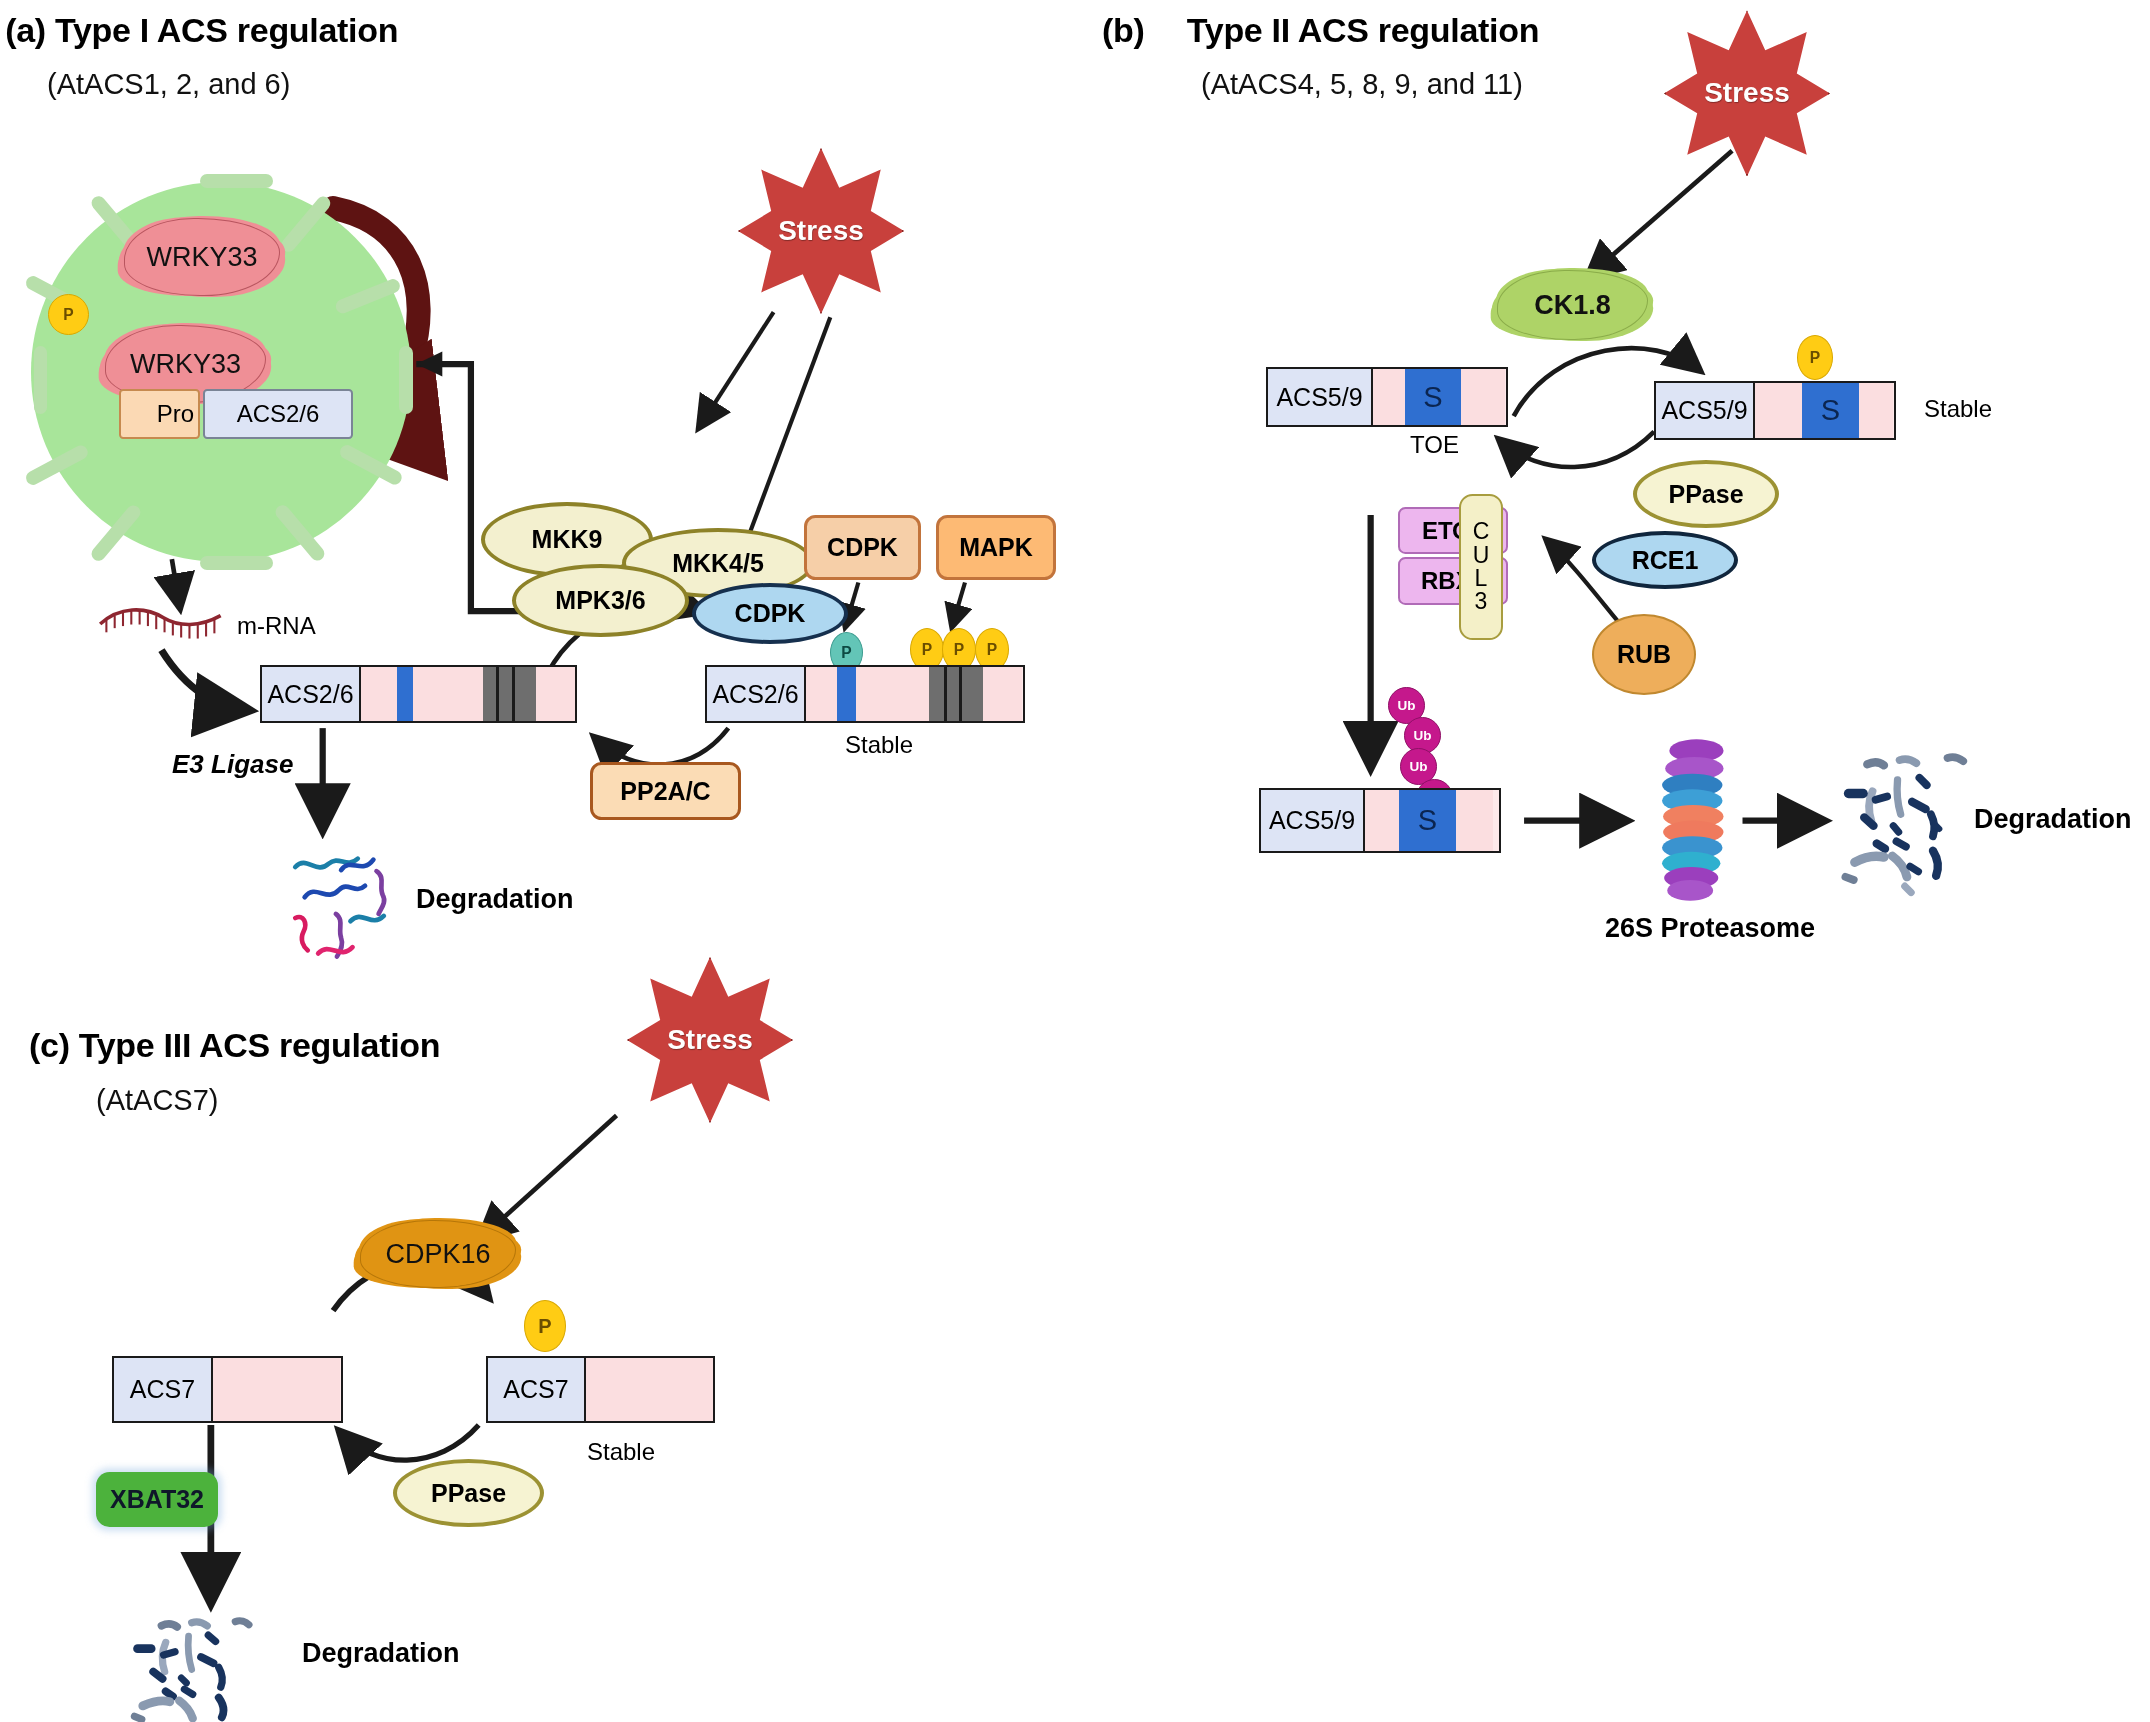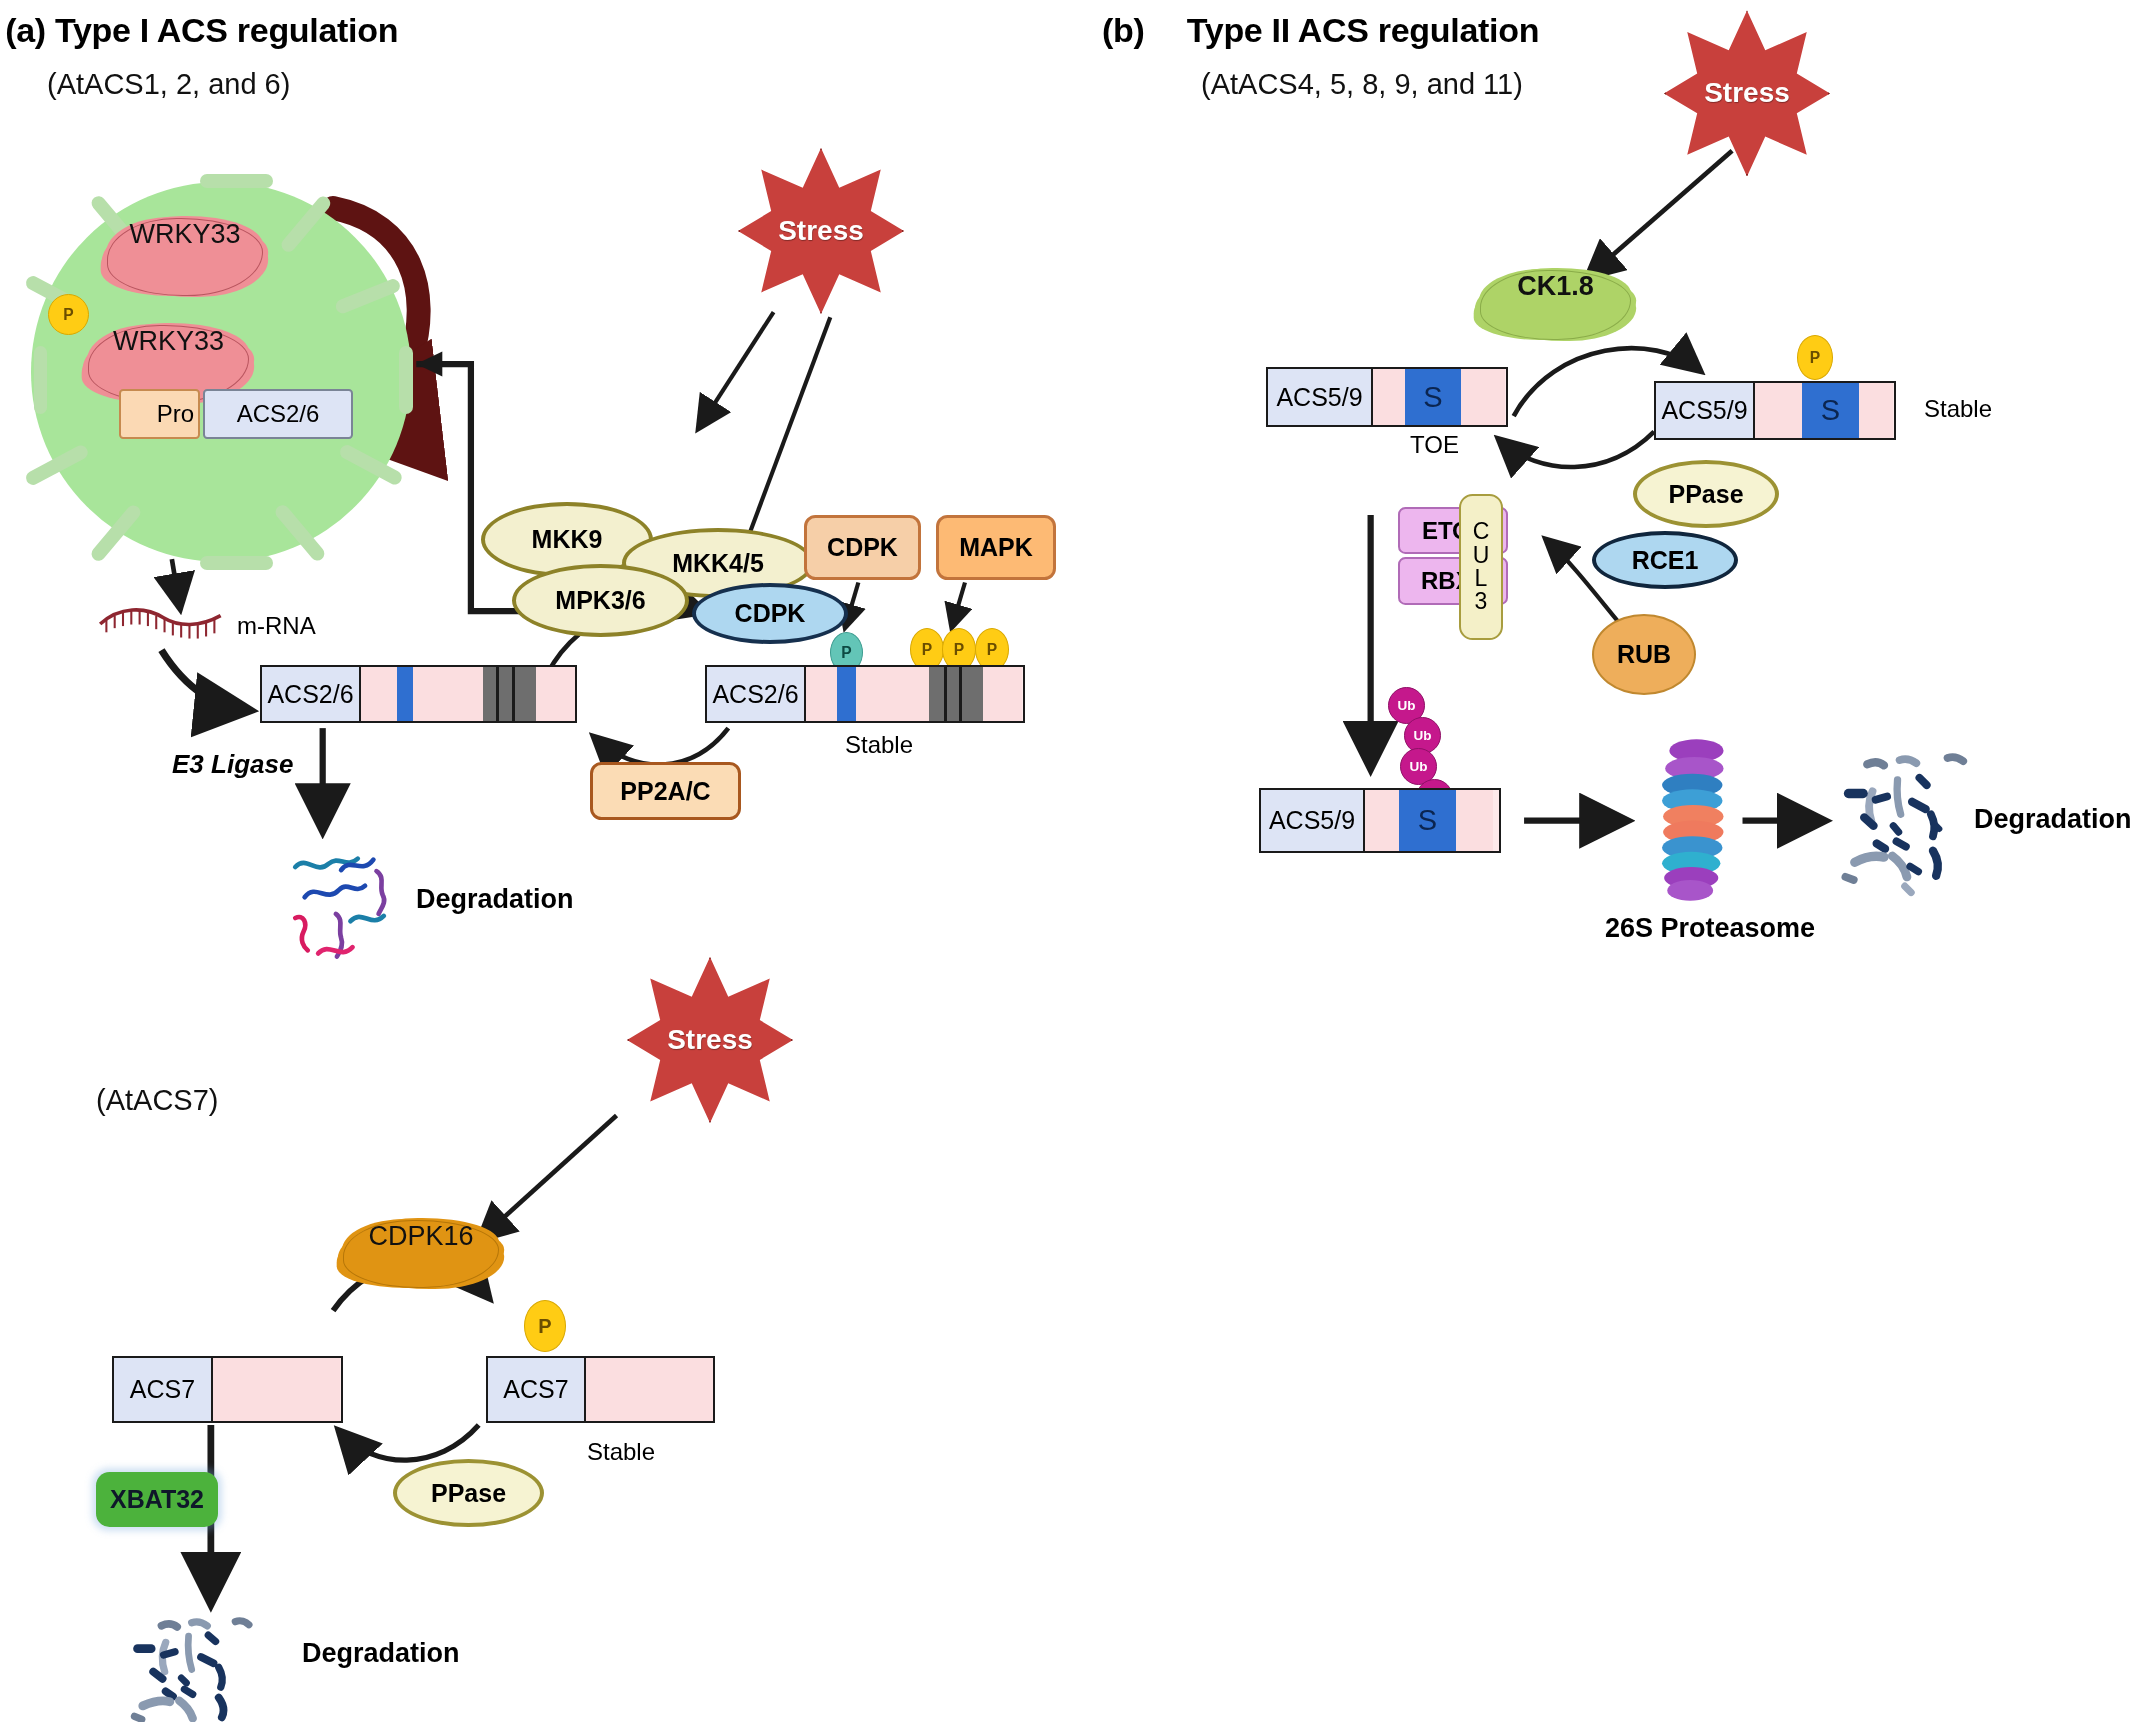--- a/index.html
+++ b/index.html
@@ -53,25 +53,26 @@
     width: 380px; height: 380px; border-radius:50%;
     background:#a8e59a;
   }
   .nuc-dash {
     position:absolute; background:#b7dfaa; border-radius:21px;
   }
 
   
   .blob {
     position:absolute;
-    display:flex; justify-content:center;
+    display:flex; align-items:center; justify-content:center;
     border-radius: 46% 54% 50% 50% / 55% 45% 58% 42%;
     box-shadow: 9.4px 0 0 -4.2px currentColor, -9.4px 2.1px 0 -4.2px currentColor,
                 5.2px -7.3px 0 -5.2px currentColor, -6.2px -6.2px 0 -5.2px currentColor,
                 11.4px 7.3px 0 -6.2px currentColor, -12.5px 6.2px 0 -6.2px currentColor;
+    margin-left: 17px;
   }
   .blob > span { font-size:27px; color:#111; font-weight:normal; position:relative; z-index:2;}
 
   
   .ellipse {
     position:absolute; display:flex; align-items:center; justify-content:center;
     border-radius:50%;
   }
   .ellipse > span { font-size:25px; font-weight:bold; color:#000; white-space:nowrap; }
   .pill {
@@ -475,20 +476,24 @@
       <path d="M108,236 C122,246 132,260 136,276" stroke="#8a9ab0" stroke-width="17"></path>
       <path d="M186,226 C196,242 198,258 192,274" stroke="#18335e" stroke-width="16"></path>
       <path d="M142,256 L158,266" stroke="#18335e" stroke-width="14"></path>
       <path d="M18,276 L34,282" stroke="#6f7f96" stroke-width="15"></path>
       <path d="M132,294 L144,306" stroke="#9aa8bd" stroke-width="14"></path>
       <path d="M190,176 L198,184" stroke="#18335e" stroke-width="12"></path>
     </g>
   </svg>
   <div class="abs lbl-bold" style="left:1974px; top:804px;">Degradation</div>
 
+  <div class="abs panel-title" style="left:29px; top:1026px;">
+    <span>(c)</span>
+    <span>Type III ACS regulation</span>
+  </div>
   <div class="abs panel-sub" style="left:96px; top:1084px;">(AtACS7)</div>
 
   <div class="abs star" style="left:627px; top:957px;">
     <span>Stress</span>
   </div>
 
   <div class="blob" style="left:343px; top:1220px; width:156px; height:68px; background:#e09413; color:#e09413; border:1.6px solid #b67608;">
     <span style="font-weight:normal;">CDPK16</span>
   </div>
 

